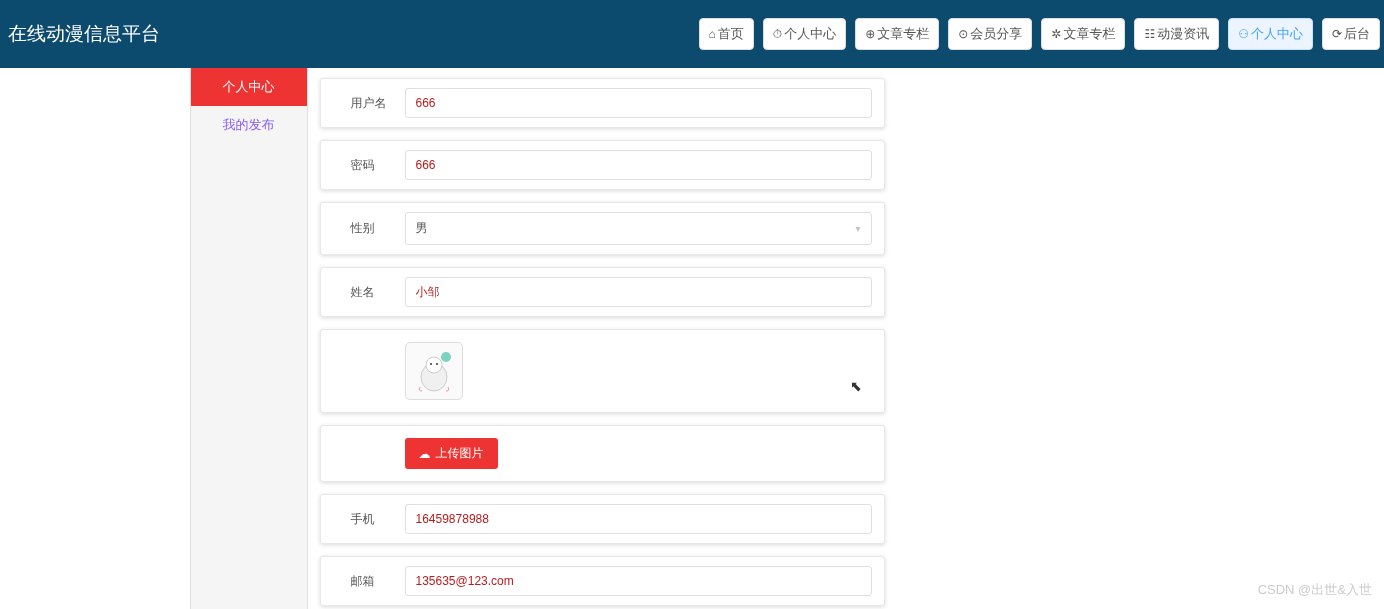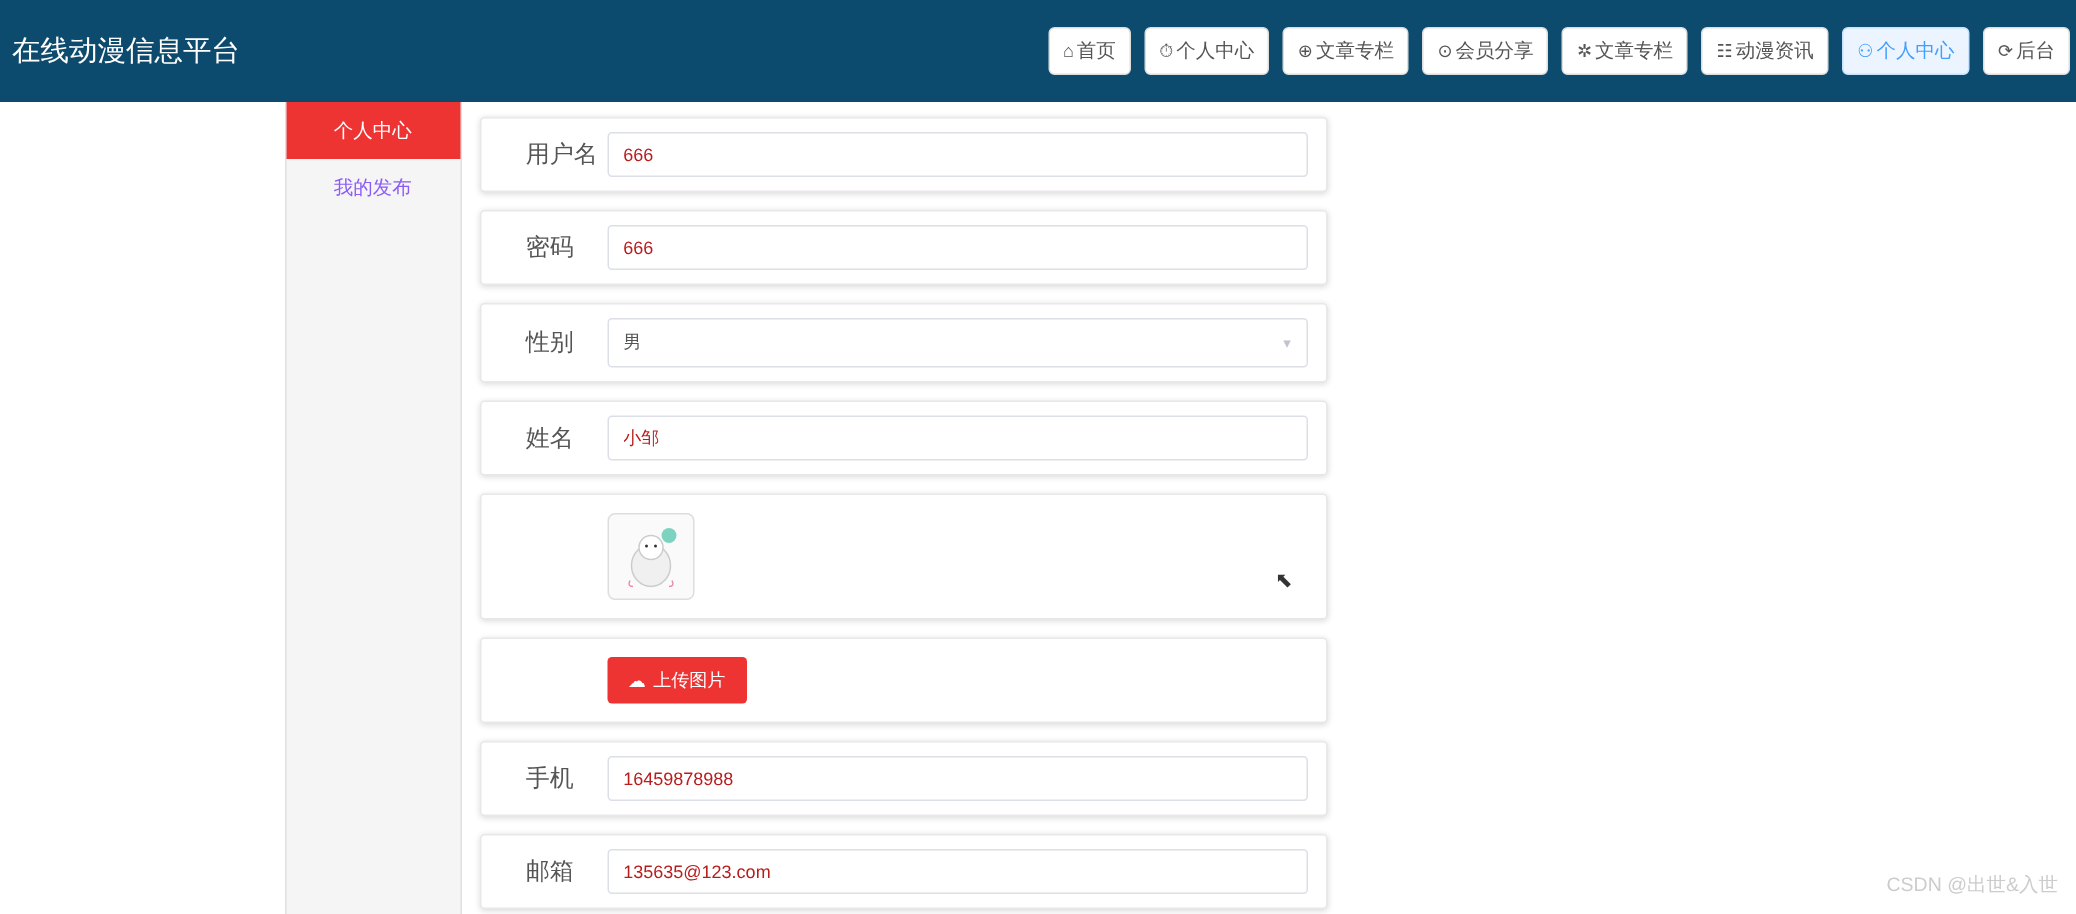--- a/index.html
+++ b/index.html
@@ -81,21 +81,21 @@
       border: 1px solid #e8e8e8;
       border-radius: 3px;
       box-shadow: 0 1px 4px rgba(0,0,0,0.15);
       padding: 9px 12px;
       margin-bottom: 12px;
       display: flex;
       align-items: center;
     }
     .form-label {
       width: 72px;
-      font-size: 16px;
+      font-size: 12px;
       color: #555;
       text-align: left;
       padding-left: 18px;
     }
     .form-input {
       flex: 1;
       border: 1px solid #dcdfe6;
       border-radius: 3px;
       padding: 7px 10px;
       font-size: 12px;

